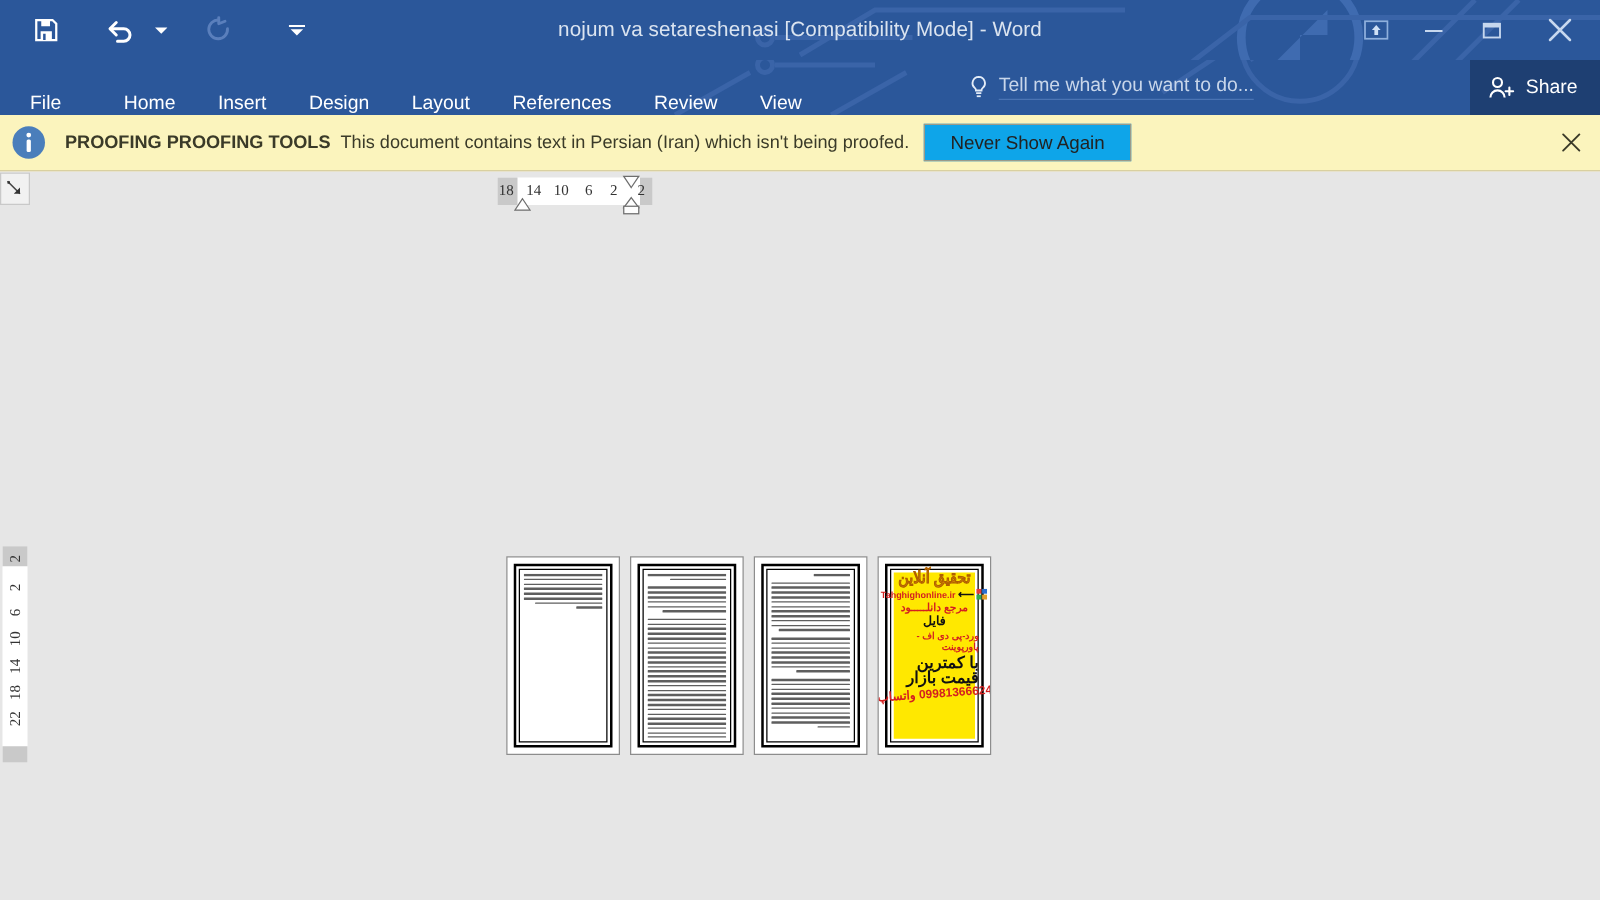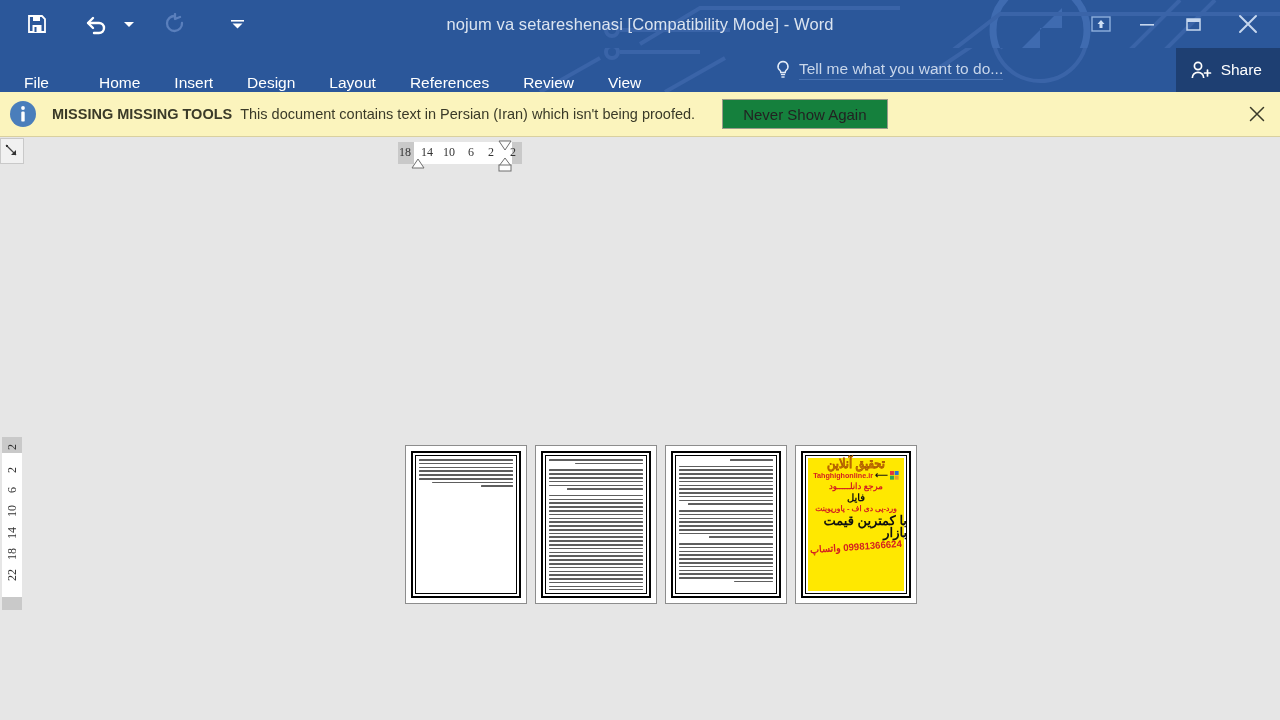--- a/index.html
+++ b/index.html
@@ -60,21 +60,21 @@
   
   .notify{
     position:absolute; left:0; top:92px; width:1280px; height:45px;
     background:#fbf4bd; border-bottom:1px solid #d9d0a0;
     display:flex; align-items:center;
   }
   .notify-icon{ margin-left:8px; width:30px; height:30px; flex:0 0 30px; }
   .notify-strong{ font-weight:bold; color:#3a3a28; font-size:14.5px; margin-left:14px;}
   .notify-msg{ color:#3a3a28; font-size:14.5px; margin-left:8px;}
   .never-btn{
-    margin-left:27px; background:#15803d; border:1px solid #9a9a8a;
+    margin-left:12px; background:#0ea5e9; border:1px solid #9a9a8a;
     height:30px; padding:0 20px; font-size:15px; color:#222;
     font-family:"Liberation Sans", sans-serif; cursor:pointer;
     display:flex;align-items:center;
   }
   .notify-close{
     position:absolute; right:12px; top:50%; transform:translateY(-50%);
     width:22px;height:22px; cursor:pointer; display:flex;align-items:center;justify-content:center;
   }
 
   
@@ -115,21 +115,21 @@
   .vr-mgb{ position:absolute; left:0; bottom:0; width:20px; height:13px; background:#c9c9c9;}
   .vr-nums span{
     position:absolute; left:3px; font-size:12px; color:#333;
     font-family:"Liberation Serif", serif;
     writing-mode:vertical-rl; transform:rotate(180deg);
   }
 
   
   .pages{ position:absolute; left:405px; top:445px; display:flex; gap:8px; }
   .page{
-    width:122px; height:159px; background:#ffffff;
+    width:91px; height:159px; background:#ffffff;
     border:1px solid #8d8d8d; position:relative; overflow:hidden; cursor:text;
   }
   .page-inner{
     position:absolute; left:5px; top:5px; right:5px; bottom:5px;
     border:2px solid #000; padding:2px;
   }
   .page-inner2{ position:absolute; inset:2px; border:1px solid #000; }
   .txtbox{ position:absolute; left:6px; right:6px; top:6px; bottom:6px; overflow:hidden;}
   .ln{
     height:1.6px; background:#3a3a3a; margin-bottom:2.2px; border-radius:.5px;
@@ -305,21 +305,21 @@
 </div>
 
 <div class="notify">
   <div class="notify-icon">
     <svg width="30" height="30" viewBox="0 0 30 30">
       <circle cx="15" cy="15" r="13" fill="#4a7ebb"></circle>
       <circle cx="15" cy="9" r="1.9" fill="#fff"></circle>
       <rect x="13.3" y="12.6" width="3.4" height="10" rx="1.2" fill="#fff"></rect>
     </svg>
   </div>
-  <span class="notify-strong">MISSING MISSING TOOLS</span>
+  <span class="notify-strong">PROOFING PROOFING TOOLS</span>
   <span class="notify-msg">This document contains text in Persian (Iran) which isn't being proofed.</span>
   <button class="never-btn">Never Show Again</button>
   <div class="notify-close">
     <svg width="16" height="16" viewBox="0 0 16 16">
       <path d="M1.5 1.5 L14.5 14.5 M14.5 1.5 L1.5 14.5" stroke="#3a3a28" stroke-width="1.5" stroke-linecap="round"></path>
     </svg>
   </div>
 </div>
 
 <div class="workspace"></div>

